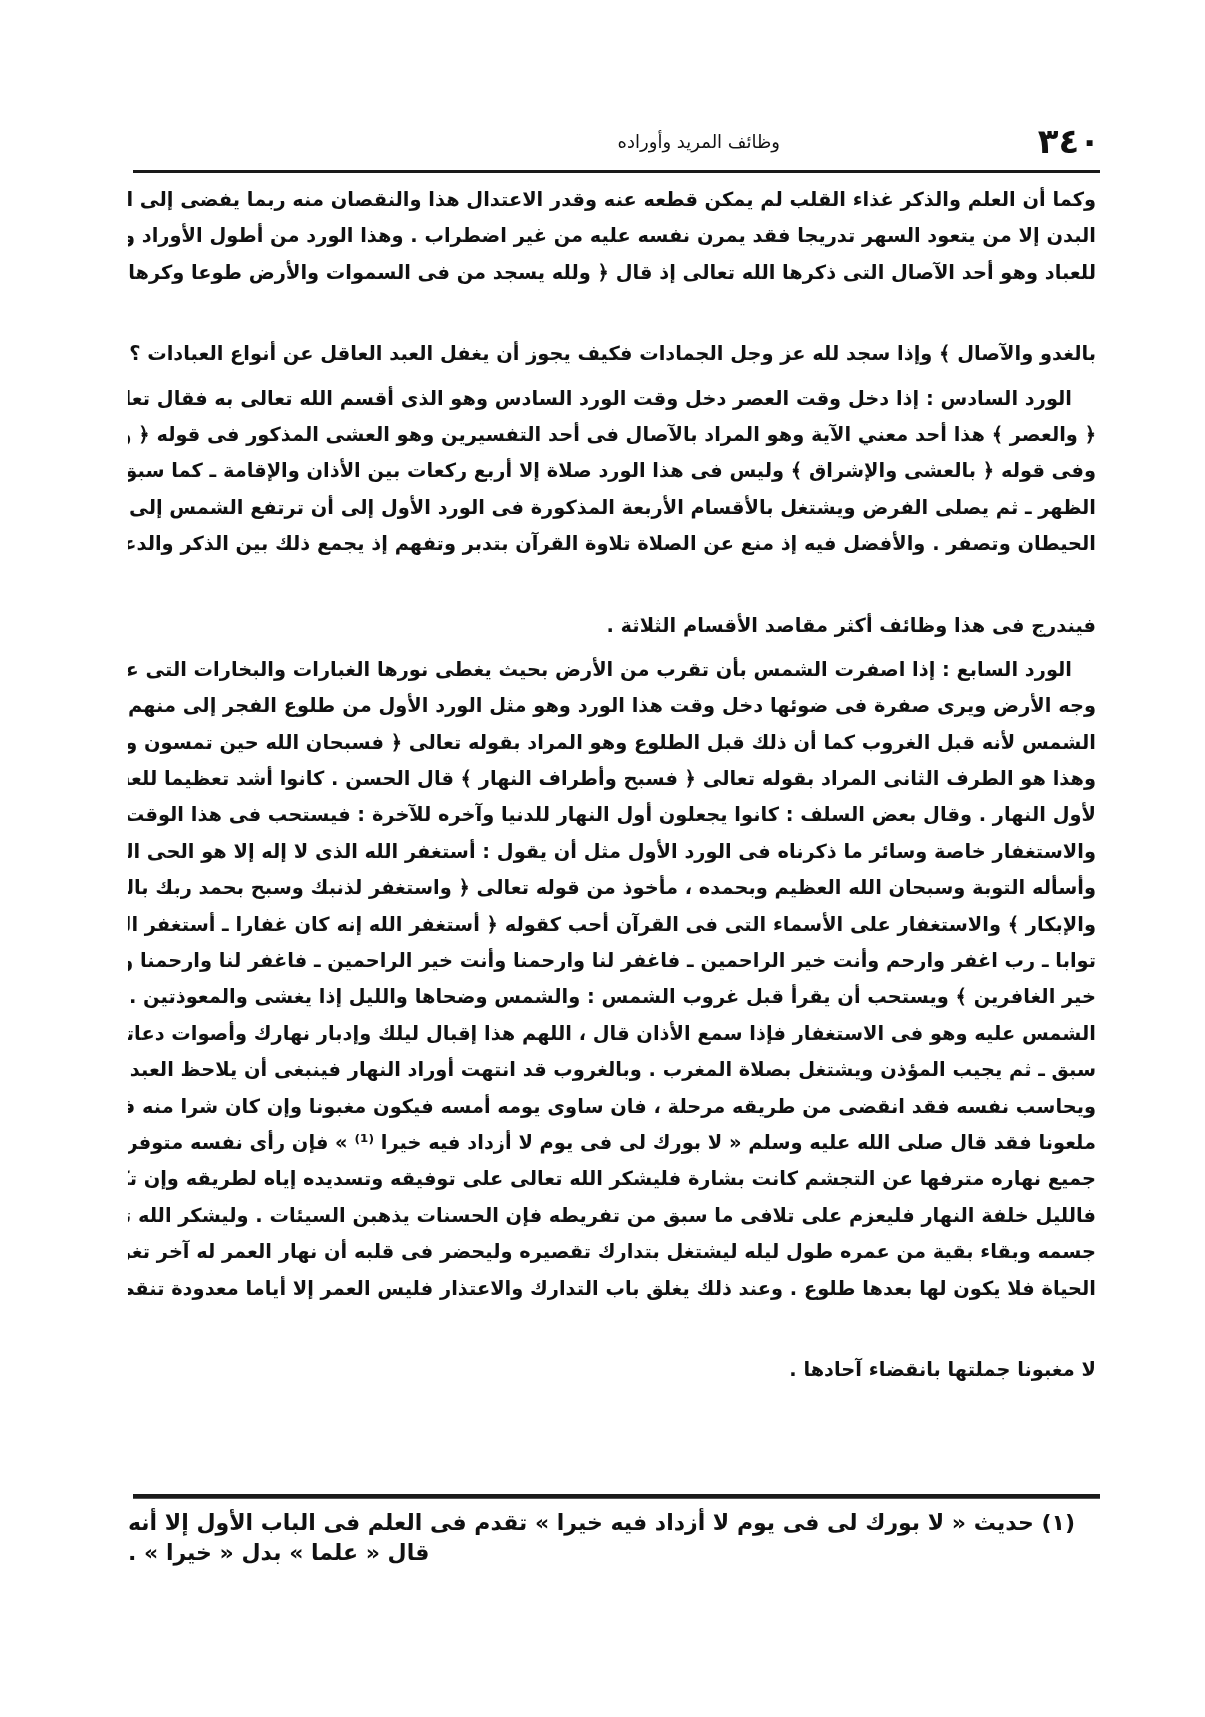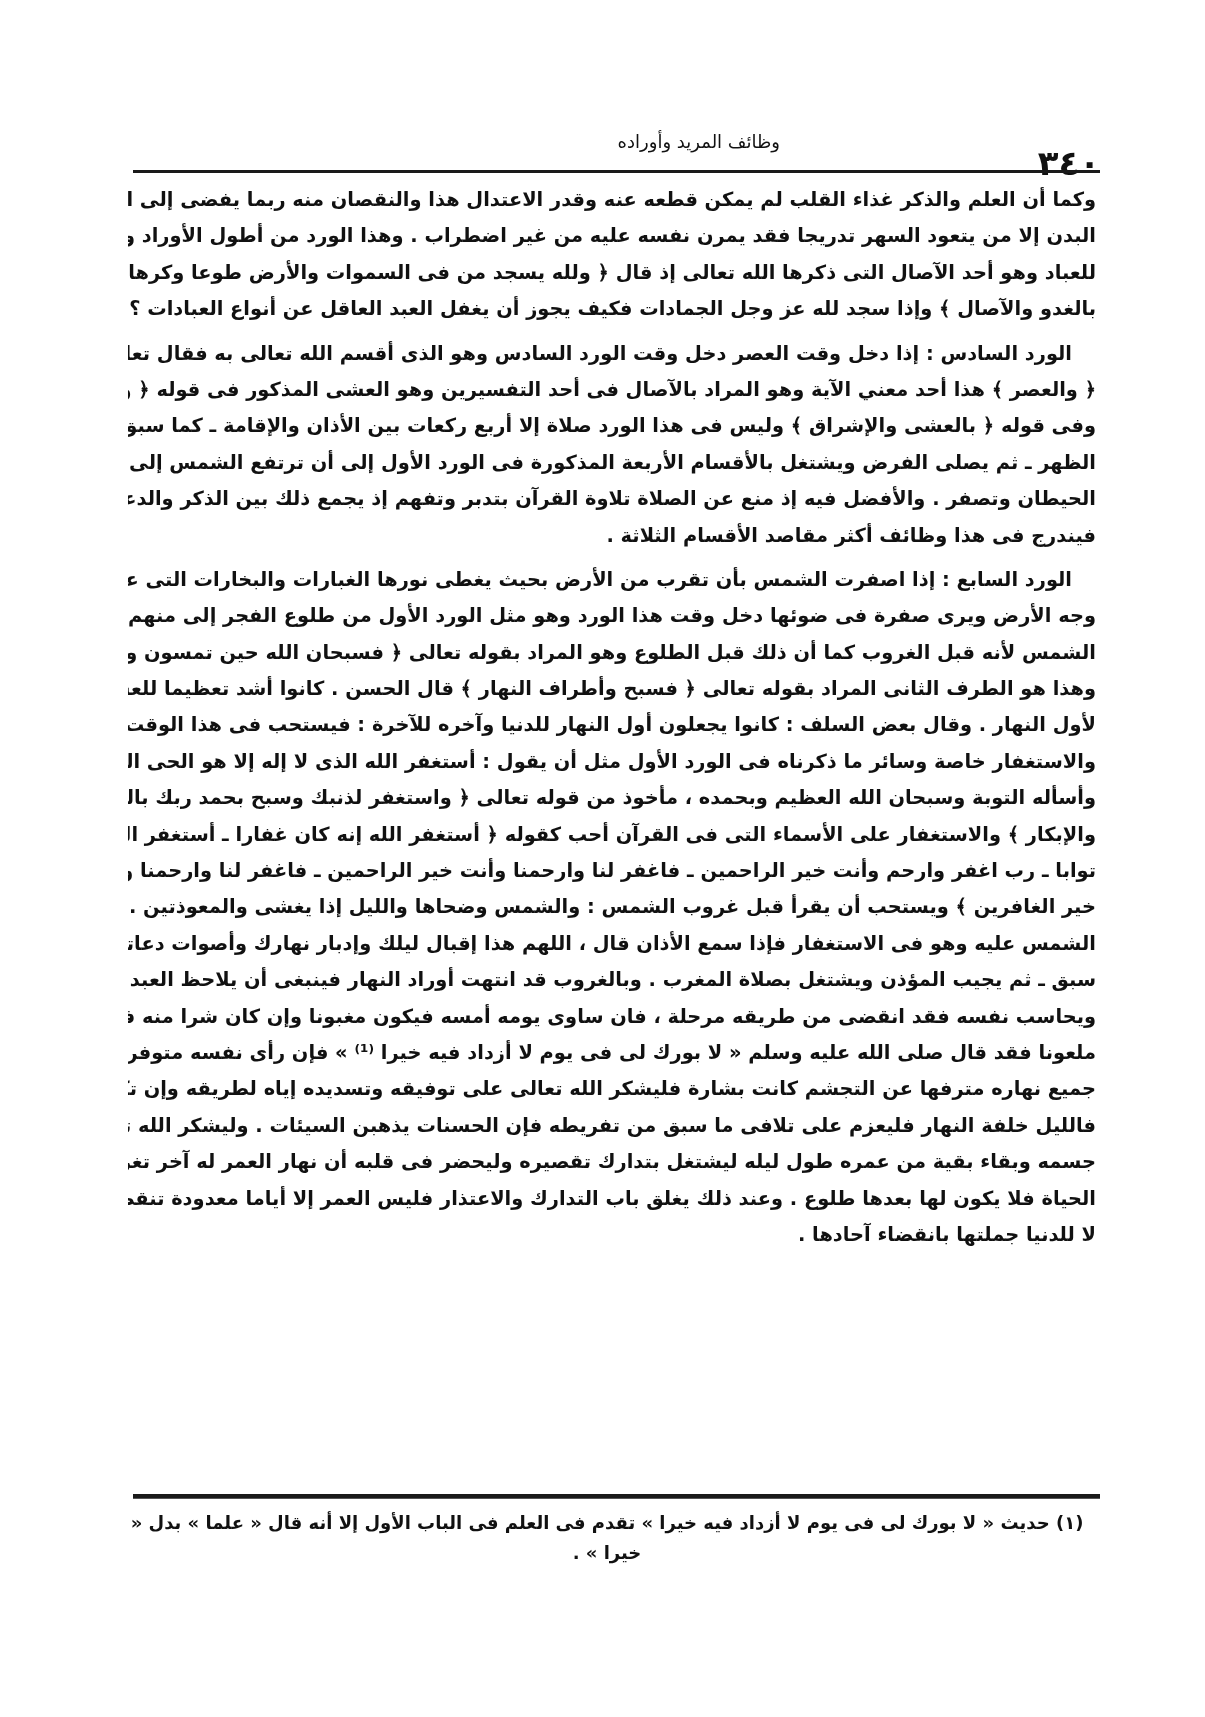--- a/index.html
+++ b/index.html
@@ -29,21 +29,20 @@
     direction: rtl;
   }
   .page-number {
     position: absolute;
     right: 0;
     top: 0;
     font-size: 34px;
     font-weight: bold;
     line-height: 46px;
     font-family: "DejaVu Sans", sans-serif;
-    margin-top: 22px;
   }
   .running-title {
     position: absolute;
     right: 320px;
     top: 6px;
     font-size: 18px;
     line-height: 36px;
     font-family: "DejaVu Sans", sans-serif;
   }
   .rule-top {
@@ -70,20 +69,21 @@
   .line {
     display: block;
     height: 36.4px;
     white-space: nowrap;
     overflow: hidden;
     text-align: justify;
     text-align-last: justify;
   }
   .line.last {
     text-align-last: right;
+    margin-top: 45px;
   }
   .line.indent {
     padding-right: 24px;
   }
   .para-gap {
     display: block;
     height: 8px;
   }
   .rule-bottom {
     position: absolute;
@@ -93,23 +93,23 @@
     height: 4px;
     background: #1a1a1a;
     border-bottom: 1px solid #555;
   }
   .footnote {
     position: absolute;
     left: 128px;
     width: 968px;
     top: 1508px;
     direction: rtl;
-    text-align: center;
+    text-align: left;
     font-family: "DejaVu Sans", sans-serif;
-    font-size: 18px;
+    font-size: 22px;
     line-height: 30px;
     font-weight: bold;
     padding-right: 10px;
     box-sizing: border-box;
   }
 </style>
 </head>
 <body>
 
 <div class="page">
@@ -153,21 +153,21 @@
       <span class="line">توابا ـ رب اغفر وارحم وأنت خير الراحمين ـ فاغفر لنا وارحمنا وأنت خير الراحمين ـ فاغفر لنا وارحمنا وأنت</span>
       <span class="line">خير الغافرين ﴾ ويستحب أن يقرأ قبل غروب الشمس : والشمس وضحاها والليل إذا يغشى والمعوذتين . ولتغرب</span>
       <span class="line">الشمس عليه وهو فى الاستغفار فإذا سمع الأذان قال ، اللهم هذا إقبال ليلك وإدبار نهارك وأصوات دعاتك ـ كما</span>
       <span class="line">سبق ـ ثم يجيب المؤذن ويشتغل بصلاة المغرب . وبالغروب قد انتهت أوراد النهار فينبغى أن يلاحظ العبد أحواله</span>
       <span class="line">ويحاسب نفسه فقد انقضى من طريقه مرحلة ، فان ساوى يومه أمسه فيكون مغبونا وإن كان شرا منه فيكون</span>
       <span class="line">ملعونا فقد قال صلى الله عليه وسلم « لا بورك لى فى يوم لا أزداد فيه خيرا ⁽¹⁾ » فإن رأى نفسه متوفرا على الخير</span>
       <span class="line">جميع نهاره مترفها عن التجشم كانت بشارة فليشكر الله تعالى على توفيقه وتسديده إياه لطريقه وإن تكن الأخرى</span>
       <span class="line">فالليل خلفة النهار فليعزم على تلافى ما سبق من تفريطه فإن الحسنات يذهبن السيئات . وليشكر الله تعالى على صحة</span>
       <span class="line">جسمه وبقاء بقية من عمره طول ليله ليشتغل بتدارك تقصيره وليحضر فى قلبه أن نهار العمر له آخر تغرب فيه شمس</span>
       <span class="line">الحياة فلا يكون لها بعدها طلوع . وعند ذلك يغلق باب التدارك والاعتذار فليس العمر إلا أياما معدودة تنقضى</span>
-      <span class="line last">لا للدنيا جملتها بانقضاء آحادها .</span>
+      <span class="line last">لا مغبونا جملتها بانقضاء آحادها .</span>
     </div>
   </div>
 
   <div class="rule-bottom"></div>
 
   <div class="footnote">
     <span>(١)</span>
     <span>حديث « لا بورك لى فى يوم لا أزداد فيه خيرا » تقدم فى العلم فى الباب الأول إلا أنه قال « علما » بدل « خيرا » .</span>
   </div>
 

